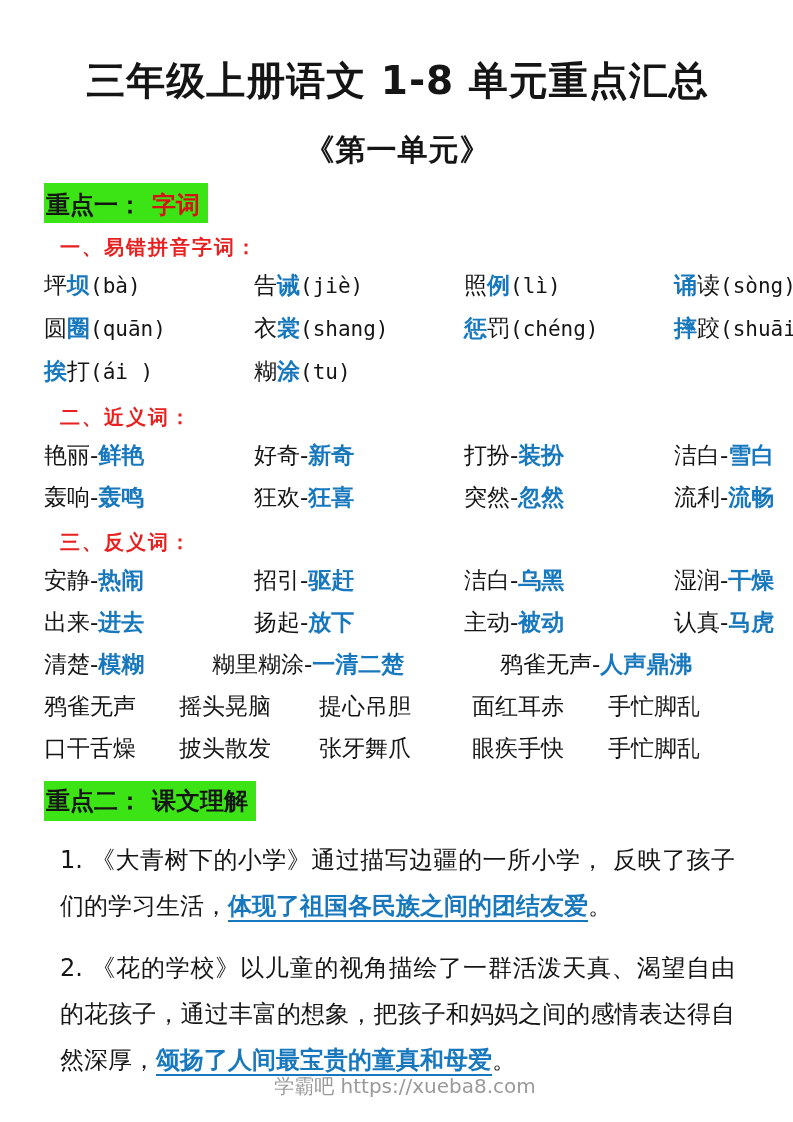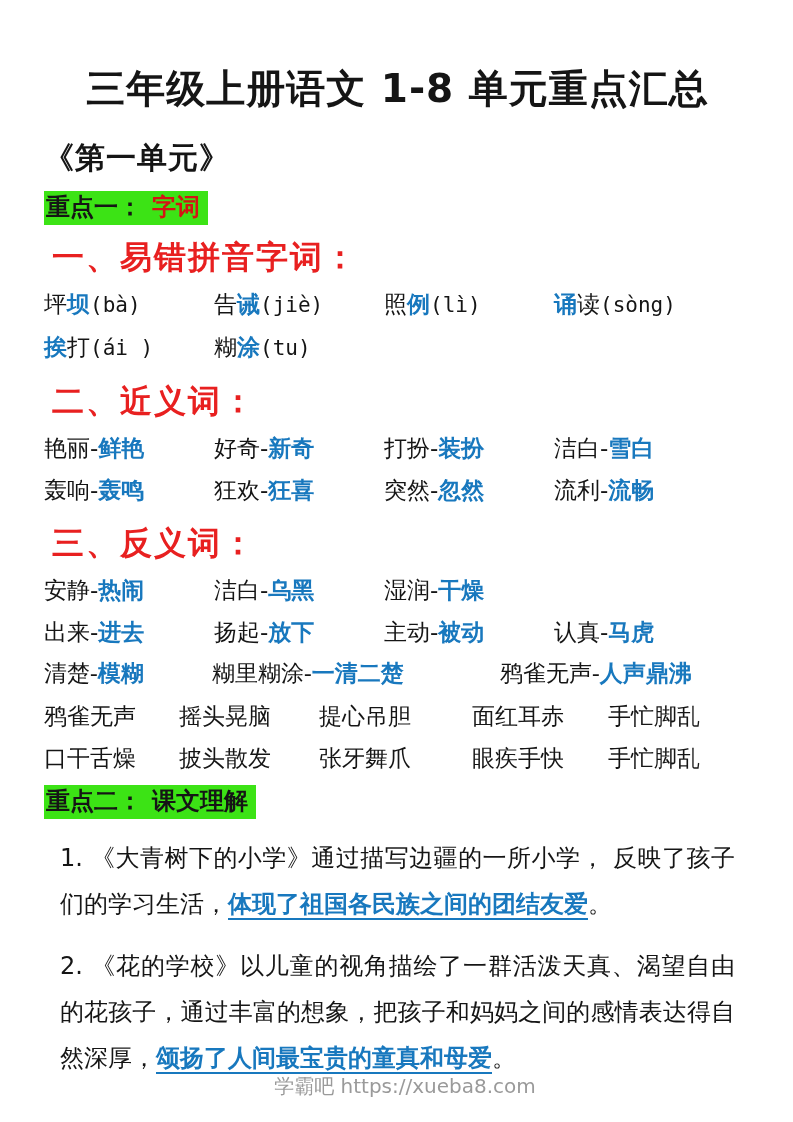--- a/index.html
+++ b/index.html
@@ -11,53 +11,53 @@
   html,body{margin:0;padding:0;}
   body{
     width:793px;height:1122px;
     background:#ffffff;
     position:relative;overflow:hidden;
     font-family:"DejaVu Sans","Liberation Sans",sans-serif;
     color:var(--ink);
   }
   .content{padding:54px 42px 0 44px;}
   h1.title{
-    margin:8px;text-align:center;
+    margin:0;text-align:center;
     font-size:39px;font-weight:bold;letter-spacing:1px;
   }
   .subtitle{
-    margin-top:22px;
+    margin-top:22px;text-align:center;
     font-size:30px;font-weight:bold;letter-spacing:1px;
   }
   .kp{
     display:inline-block;
     background:var(--green);
     font-size:24px;font-weight:bold;
-    padding:2px 8px 3px 2px;
+    padding:8px 8px 3px 2px;
     line-height:1.2;
   }
   .kp-wrap{margin-top:12px;}
-  .kp-wrap.second{margin-top:6px;}
+  .kp-wrap.second{font-family:Liberation Mono, monospace;}
   .kp .kp-label{margin-left:10px;}
   .kp .kp-label.red{color:#d41414;}
   h2.red-heading{
-    margin:11px 8px 3px;
+    margin:11px 16px 3px;
     color:var(--red);
-    font-size:32px;font-weight:bold;
+    font-size:20px;font-weight:bold;
     letter-spacing:2px;
   }
   .row{
     display:grid;
     font-size:23px;
     line-height:42px;
     white-space:nowrap;
   }
-  .row4{grid-template-columns:170px 170px 170px 1fr;}
+  .row4{grid-template-columns:170px 170px 170px 1fr;gap:40px;}
   .row-syn3{grid-template-columns:170px 170px 1fr;}
-  .row-ant3{grid-template-columns:168px 288px 1fr;font-family:Liberation Serif, serif;}
+  .row-ant3{grid-template-columns:168px 288px 1fr;}
   .row-idiom{grid-template-columns:135px 140px 153px 136px 1fr;}
   .seg{color:var(--ink);}
   .seg.b{color:var(--blue);font-weight:bold;}
   .seg.p{font-family:"DejaVu Sans Mono","Liberation Mono",monospace;font-size:21px;}
   .seg.u{
     color:var(--blue);font-weight:bold;
     text-decoration:underline;
     text-decoration-thickness:2px;
     text-underline-offset:6px;
   }
@@ -89,20 +89,26 @@
   </div>
 
   <h2 class="red-heading">一、易错拼音字词：</h2>
   <div class="row row4">
       <div class="cell"><span class="seg">坪</span><span class="seg b">坝</span><span class="seg p">(bà)</span></div>
       <div class="cell"><span class="seg">告</span><span class="seg b">诫</span><span class="seg p">(jiè)</span></div>
       <div class="cell"><span class="seg">照</span><span class="seg b">例</span><span class="seg p">(lì)</span></div>
       <div class="cell"><span class="seg b">诵</span><span class="seg">读</span><span class="seg p">(sòng)</span></div>
     </div>
   <div class="row row4">
+      <div class="cell"><span class="seg">圆</span><span class="seg b">圈</span><span class="seg p">(quān)</span></div>
+      <div class="cell"><span class="seg">衣</span><span class="seg b">裳</span><span class="seg p">(shang)</span></div>
+      <div class="cell"><span class="seg b">惩</span><span class="seg">罚</span><span class="seg p">(chéng)</span></div>
+      <div class="cell"><span class="seg b">摔</span><span class="seg">跤</span><span class="seg p">(shuāi)</span></div>
+    </div>
+  <div class="row row4">
       <div class="cell"><span class="seg b">挨</span><span class="seg">打</span><span class="seg p">(ái )</span></div>
       <div class="cell"><span class="seg">糊</span><span class="seg b">涂</span><span class="seg p">(tu)</span></div>
     </div>
 
   <h2 class="red-heading">二、近义词：</h2>
   <div class="row row4">
       <div class="cell"><span class="seg">艳丽-</span><span class="seg b">鲜艳</span></div>
       <div class="cell"><span class="seg">好奇-</span><span class="seg b">新奇</span></div>
       <div class="cell"><span class="seg">打扮-</span><span class="seg b">装扮</span></div>
       <div class="cell"><span class="seg">洁白-</span><span class="seg b">雪白</span></div>
@@ -110,20 +116,21 @@
   <div class="row row4">
       <div class="cell"><span class="seg">轰响-</span><span class="seg b">轰鸣</span></div>
       <div class="cell"><span class="seg">狂欢-</span><span class="seg b">狂喜</span></div>
       <div class="cell"><span class="seg">突然-</span><span class="seg b">忽然</span></div>
       <div class="cell"><span class="seg">流利-</span><span class="seg b">流畅</span></div>
     </div>
 
   <h2 class="red-heading">三、反义词：</h2>
   <div class="row row4">
       <div class="cell"><span class="seg">安静-</span><span class="seg b">热闹</span></div>
+      <div class="cell"><span class="seg">招引-</span><span class="seg b">驱赶</span></div>
       <div class="cell"><span class="seg">洁白-</span><span class="seg b">乌黑</span></div>
       <div class="cell"><span class="seg">湿润-</span><span class="seg b">干燥</span></div>
     </div>
   <div class="row row4">
       <div class="cell"><span class="seg">出来-</span><span class="seg b">进去</span></div>
       <div class="cell"><span class="seg">扬起-</span><span class="seg b">放下</span></div>
       <div class="cell"><span class="seg">主动-</span><span class="seg b">被动</span></div>
       <div class="cell"><span class="seg">认真-</span><span class="seg b">马虎</span></div>
     </div>
   <div class="row row-ant3">

